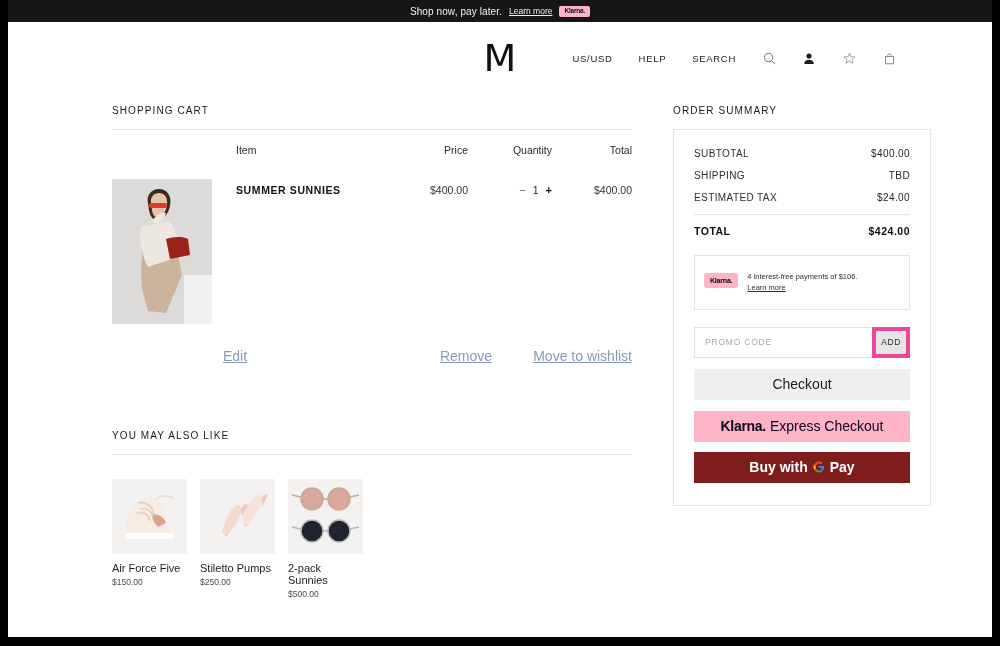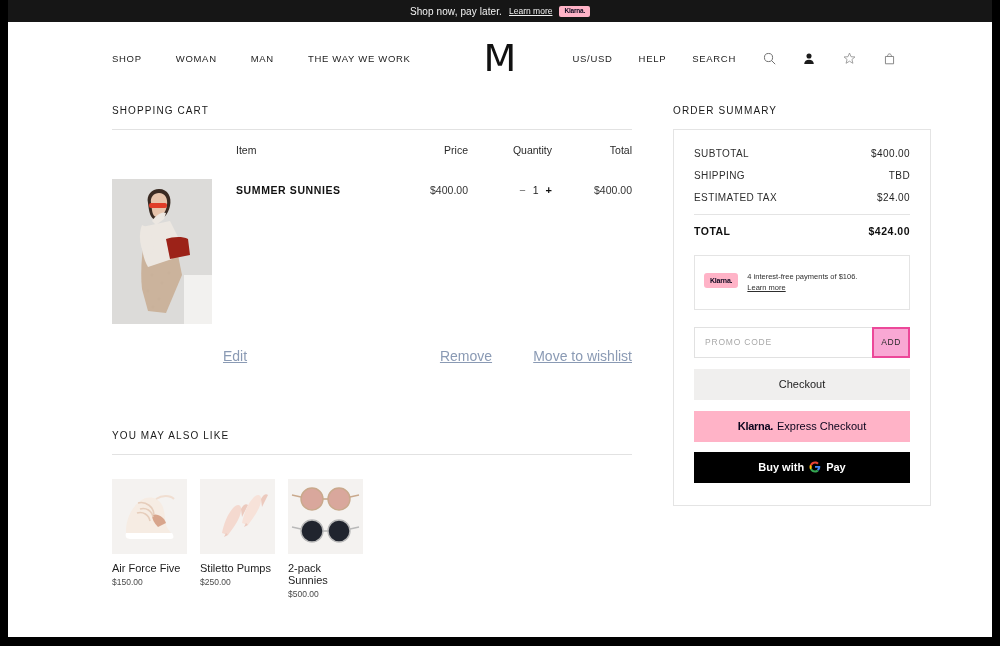--- a/index.html
+++ b/index.html
@@ -224,63 +224,57 @@
     font-size: 8.5px;
     letter-spacing: 0.8px;
     color: #333;
     font-family: "Liberation Sans", sans-serif;
     outline: none;
     background: #fff;
   }
   .promo-input::placeholder { color: #a9a9a9; letter-spacing: 0.8px; }
   .promo-add {
     width: 38px;
-    background: #f9a8d4;
-    border: 2px solid #ec4899;
+    background: #e5e5e5;
+    border: 4px solid #ec4899;
     font-size: 8.5px;
     letter-spacing: 0.6px;
     color: #2b2b2b;
     cursor: pointer;
     font-family: "Liberation Sans", sans-serif;
   }
   .btn {
     display: flex; align-items: center; justify-content: center;
     height: 31px;
     margin-top: 11px;
-    font-size: 11px;
+    font-size: 14px;
     cursor: pointer;
     border: none;
     width: 100%;
     font-family: "Liberation Sans", sans-serif;
   }
   .btn-checkout { background: #f0efee; color: #1d1d1d; }
   .btn-klarna { background: #ffb3c7; color: #0b051d; gap: 4px; }
   .btn-klarna .kl-word { font-weight: bold; letter-spacing: -0.3px; }
-  .btn-gpay { background: #000000; color: #ffffff; font-weight: bold; gap: 5px; margin-top: 10px; }
+  .btn-gpay { background: #7f1d1d; color: #ffffff; font-weight: bold; gap: 5px; margin-top: 10px; }
   .gpay-g { font-weight: bold; font-size: 12px; }
 </style>
 </head>
 <body>
 
 <div class="frame">
   <div class="viewport">
 
     <div class="promo-banner">
       <span class="promo-text">Shop now, pay later.</span>
       <span class="promo-link">Learn more</span>
       <span class="klarna-badge-sm">Klarna.</span>
     </div>
 
     <div class="site-header">
-      <div class="nav-left">
-        <span class="nav-link">SHOP</span>
-        <span class="nav-link">WOMAN</span>
-        <span class="nav-link">MAN</span>
-        <span class="nav-link">THE WAY WE WORK</span>
-      </div>
 
       <div class="logo-m">
         <span>M</span>
       </div>
 
       <div class="nav-right">
         <span class="nav-link">US/USD</span>
         <span class="nav-link">HELP</span>
         <span class="nav-link">SEARCH</span>
         <span class="icon-btn">

